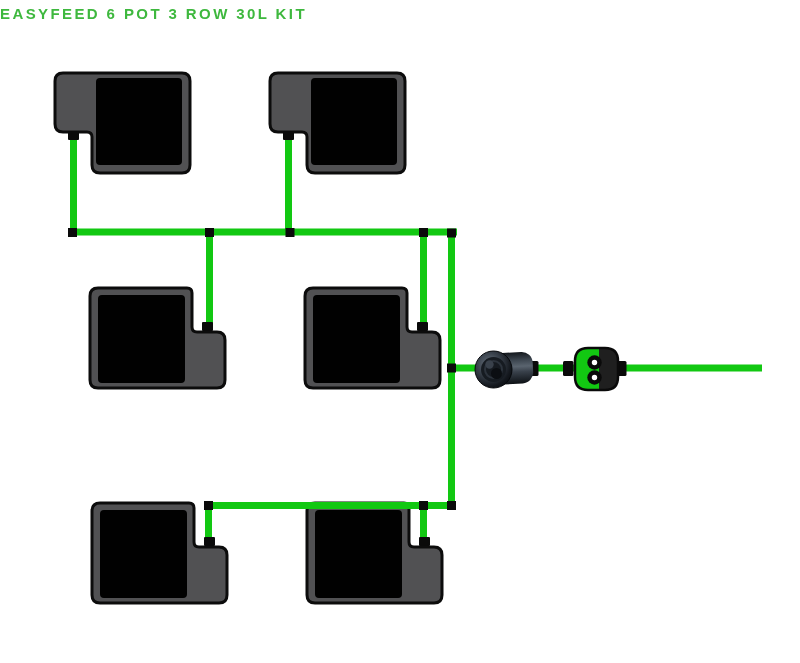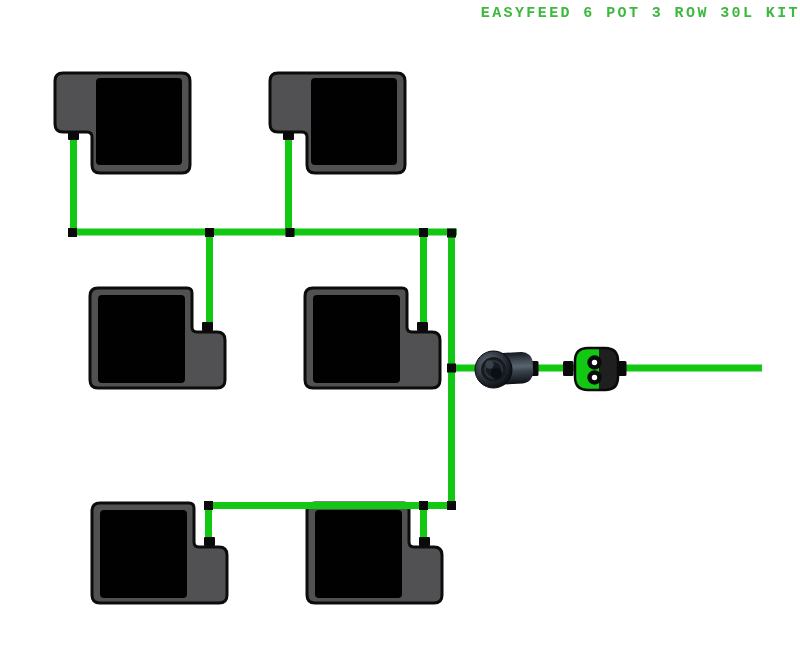--- a/index.html
+++ b/index.html
@@ -13,25 +13,25 @@
     width: 800px;
     height: 663px;
     background: #ffffff;
     overflow: hidden;
   }
   #diagram-title {
     position: absolute;
     top: 5px;
     left: 0;
     width: 100%;
-    text-align: right;
+    text-align: left;
     font-weight: bold;
     font-size: 15px;
     letter-spacing: 2.4px;
-    font-family: Liberation Mono, monospace;
+    font-family: Liberation Sans, sans-serif;
     white-space: nowrap;
   }
   #kit-svg {
     position: absolute;
     left: 0;
     top: 0;
   }
 </style>
 </head>
 <body>

